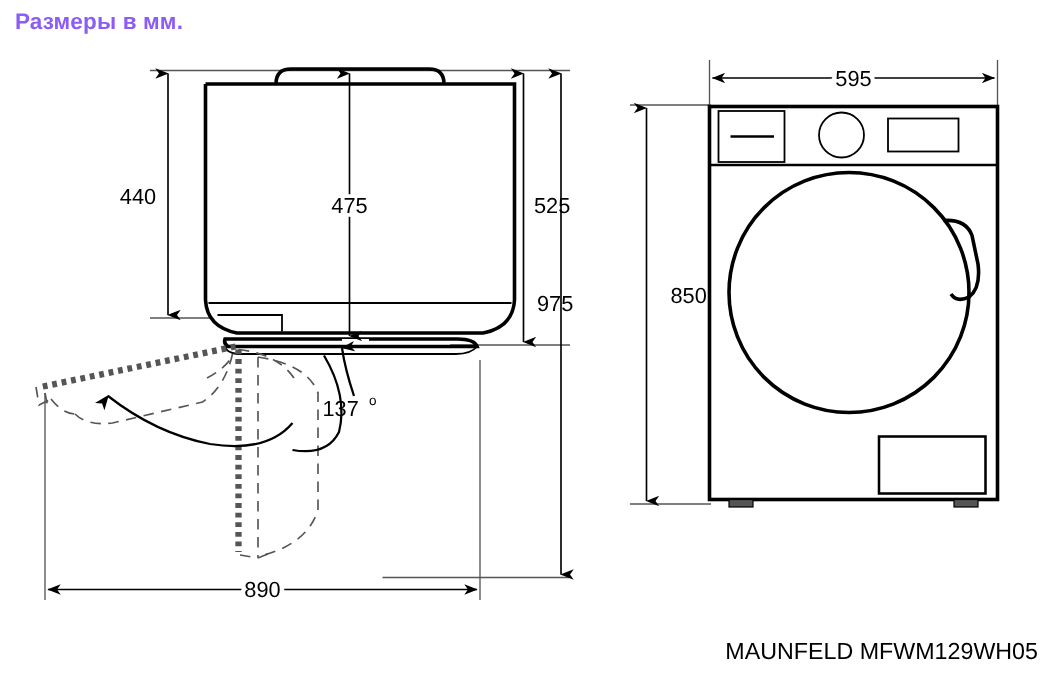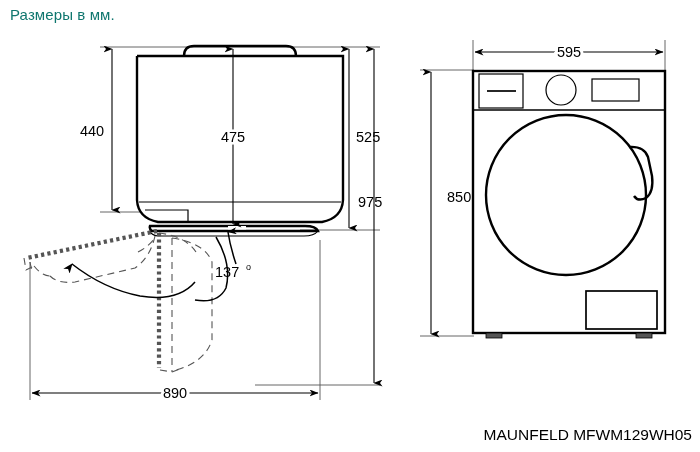--- a/index.html
+++ b/index.html
@@ -19,22 +19,22 @@
     left: 0; top: 0;
     width: 700px;
     height: 452px;
     background: #ffffff;
   }
   .title-text {
     position: absolute;
     left: 10px;
     top: 6px;
     font-size: 15px;
-    font-weight: normal;
-    color: #0f766e;
+    font-weight: bold;
+    color: #8b5cf6;
     letter-spacing: 0.1px;
     white-space: nowrap;
   }
   .model-text {
     position: absolute;
     right: 8px;
     bottom: 8px;
     font-size: 15.5px;
     font-weight: normal;
     color: #000000;

